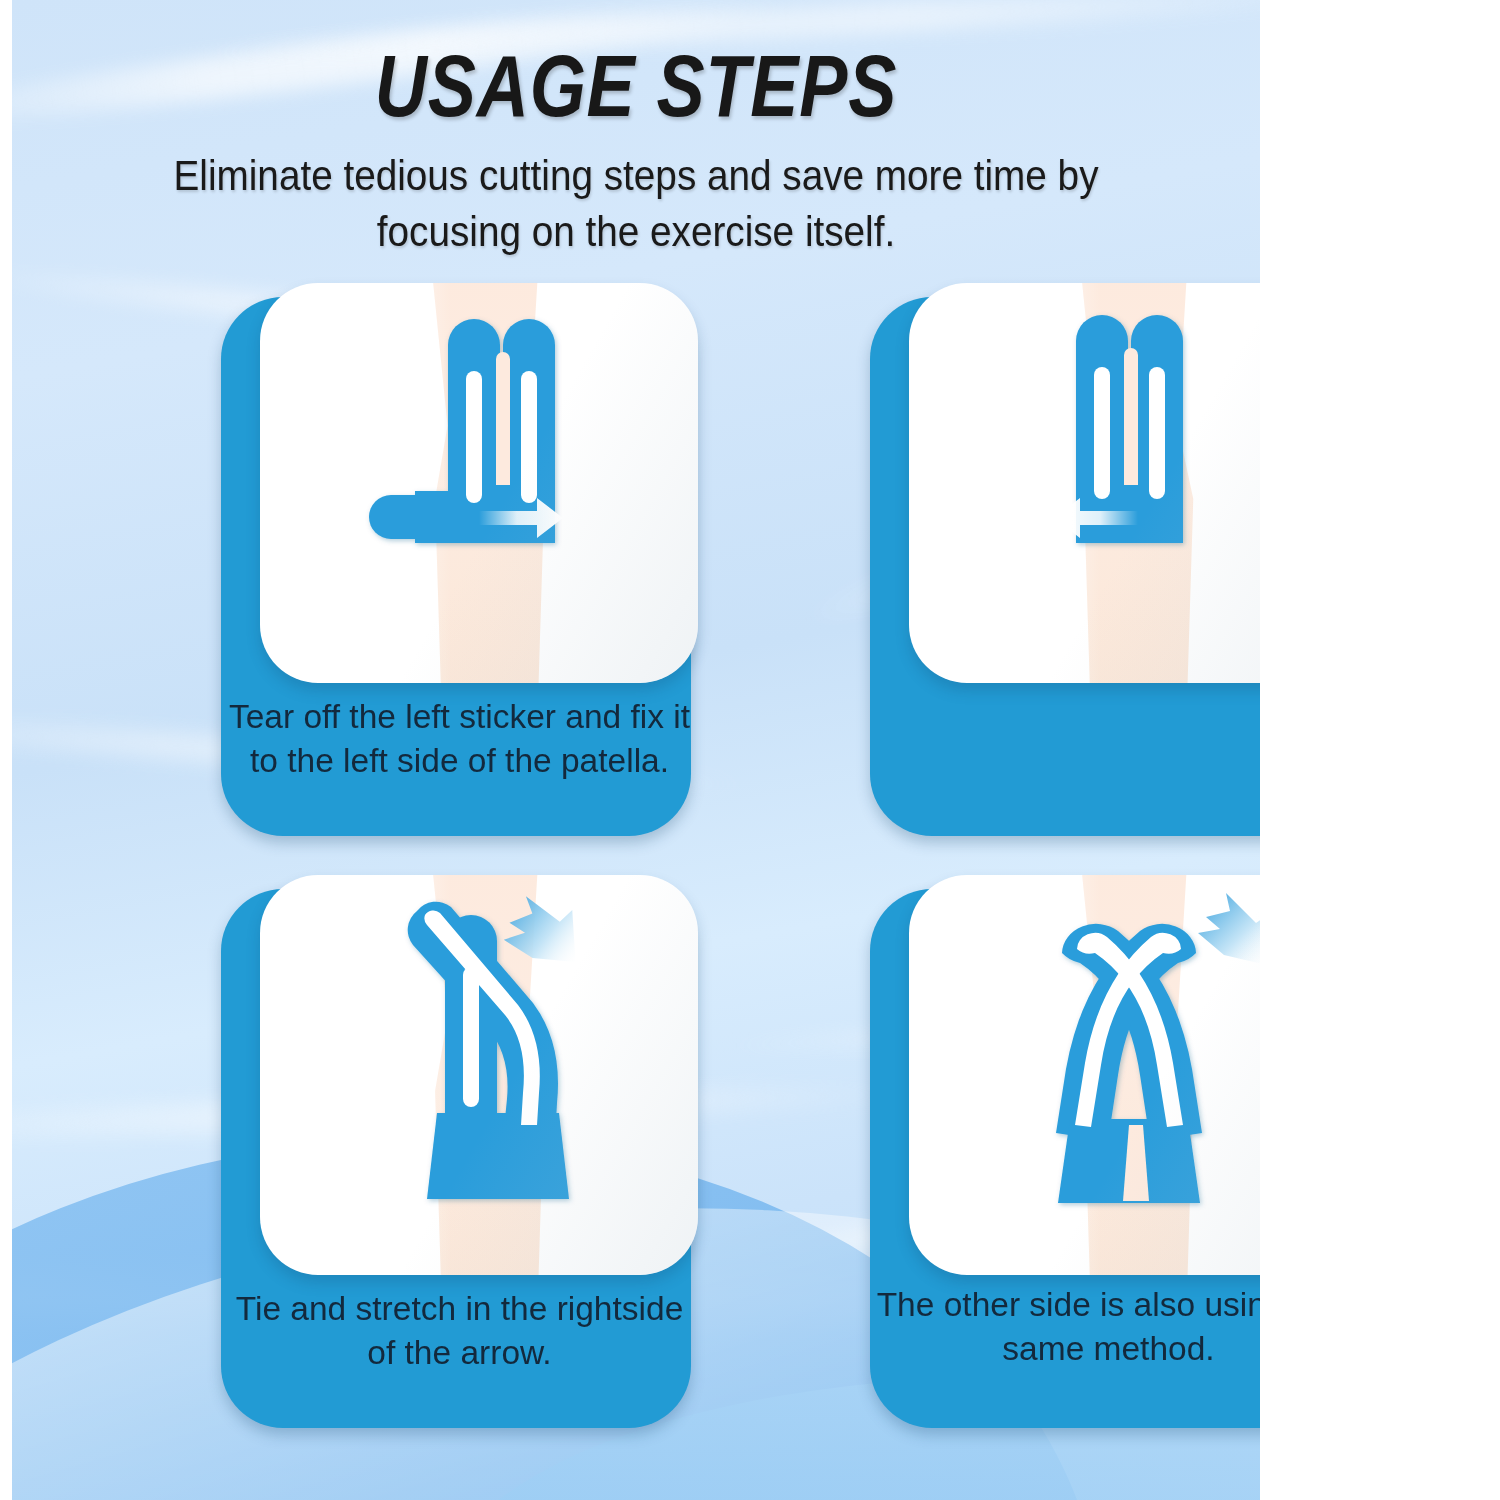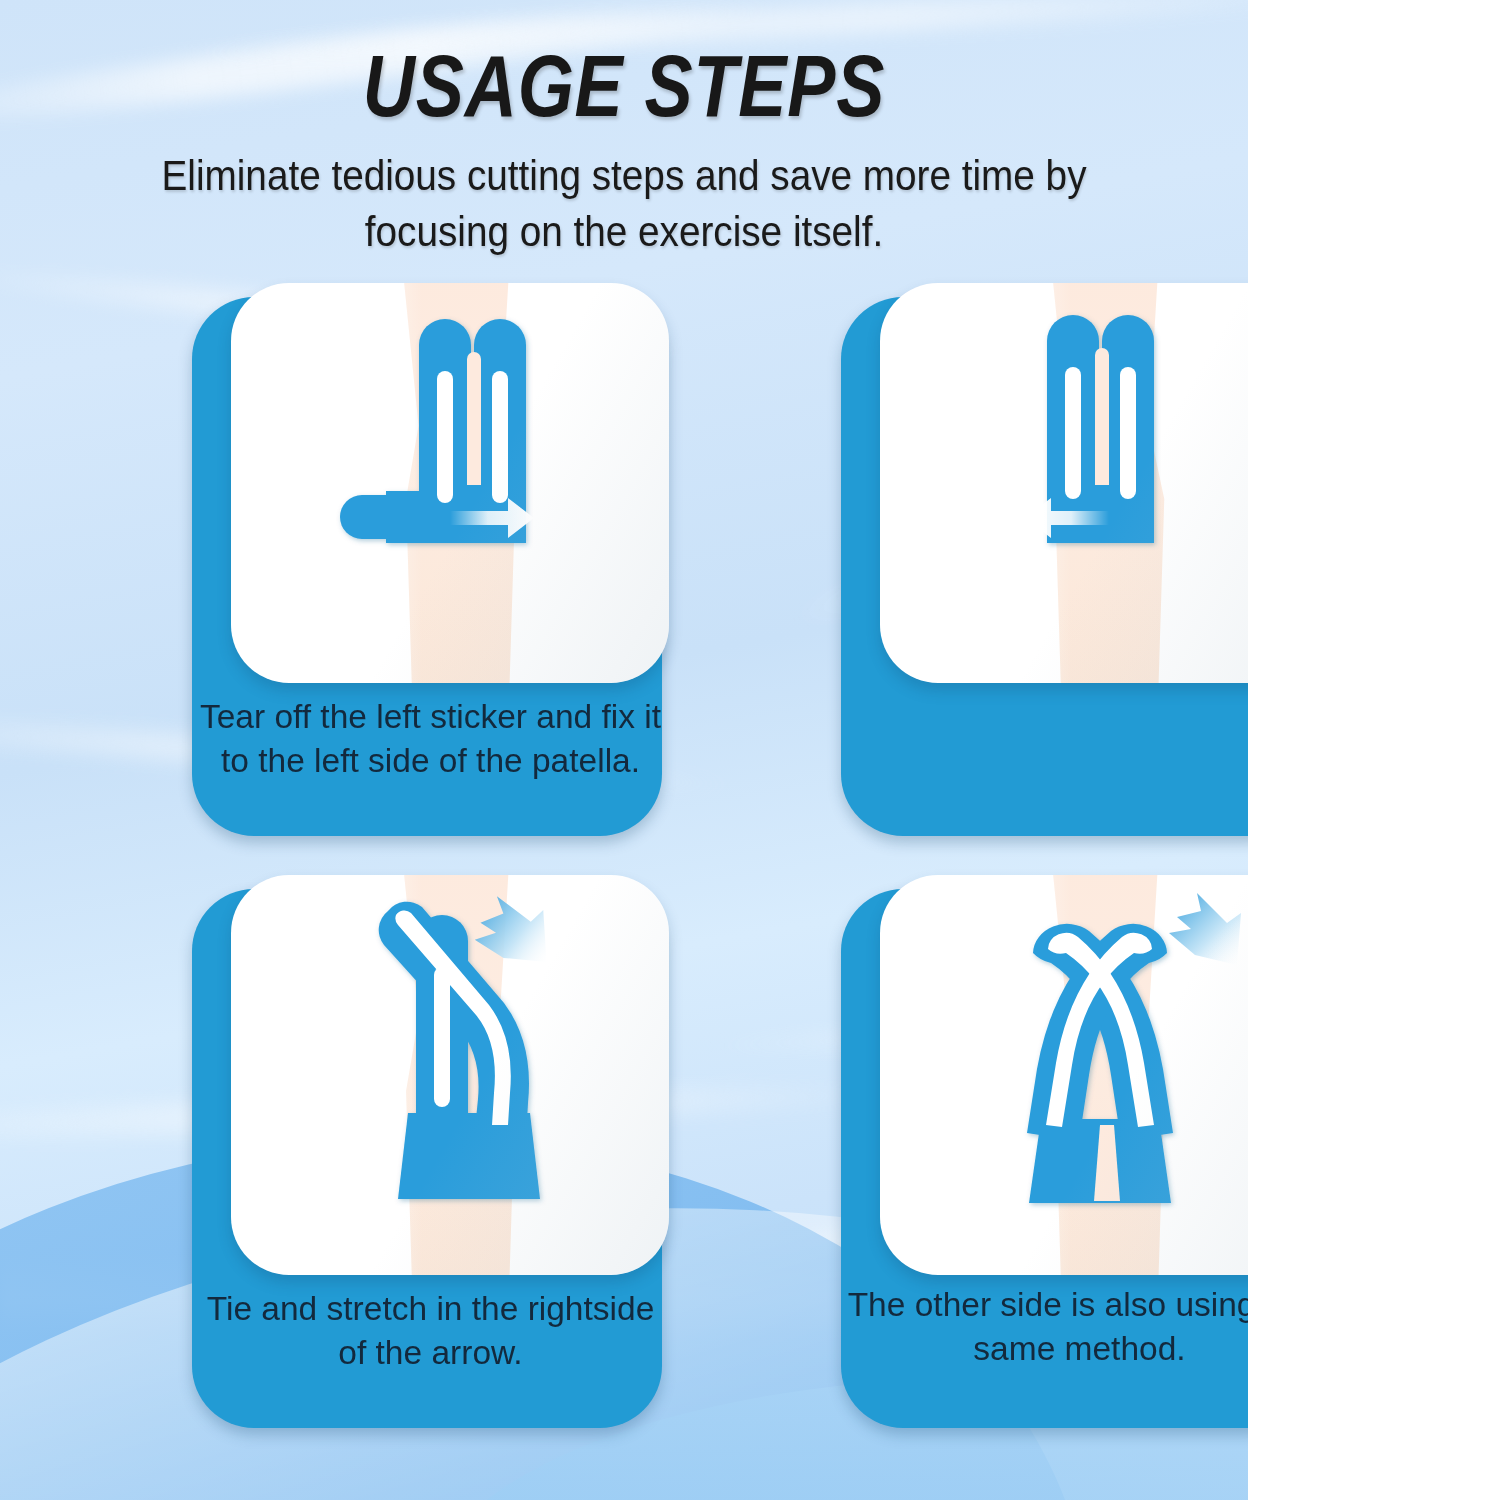--- a/index.html
+++ b/index.html
@@ -8,20 +8,21 @@
     padding: 0;
     background: #ffffff;
   }
   #page {
     position: relative;
     width: 1248px;
     height: 1500px;
     overflow: hidden;
     font-family: "Liberation Sans", sans-serif;
     background: linear-gradient(170deg, #cfe4f9 0%, #d5e8fb 22%, #c9e1f8 45%, #d8ecfd 62%, #cbe3fa 78%, #bcdcf8 100%);
+    margin-left: 12px;
   }
 
   
   .sky-layer { position: absolute; inset: 0; pointer-events: none; }
 
   .streak {
     position: absolute;
     background: linear-gradient(90deg, rgba(255,255,255,0) 0%, rgba(255,255,255,.85) 35%, rgba(255,255,255,.9) 60%, rgba(255,255,255,0) 100%);
     filter: blur(9px);
     border-radius: 50%;
@@ -94,21 +95,21 @@
     font-weight: 400;
     color: #1a1a1a;
     line-height: 1.30;
     transform: scaleX(.90);
     text-shadow: 1px 2px 3px rgba(0,0,0,.16);
   }
 
   
   .grid {
     position: absolute;
-    left: 192px;
+    left: 209px;
     top: 283px;
     width: 1120px;
     text-decoration: underline;
   }
   .row { position: relative; height: 592px; }
   .row + .row { margin-top: 0px; }
 
   .card { position: absolute; width: 477px; height: 553px; }
   .card.left  { left: 0; }
   .card.right { left: 649px; }

